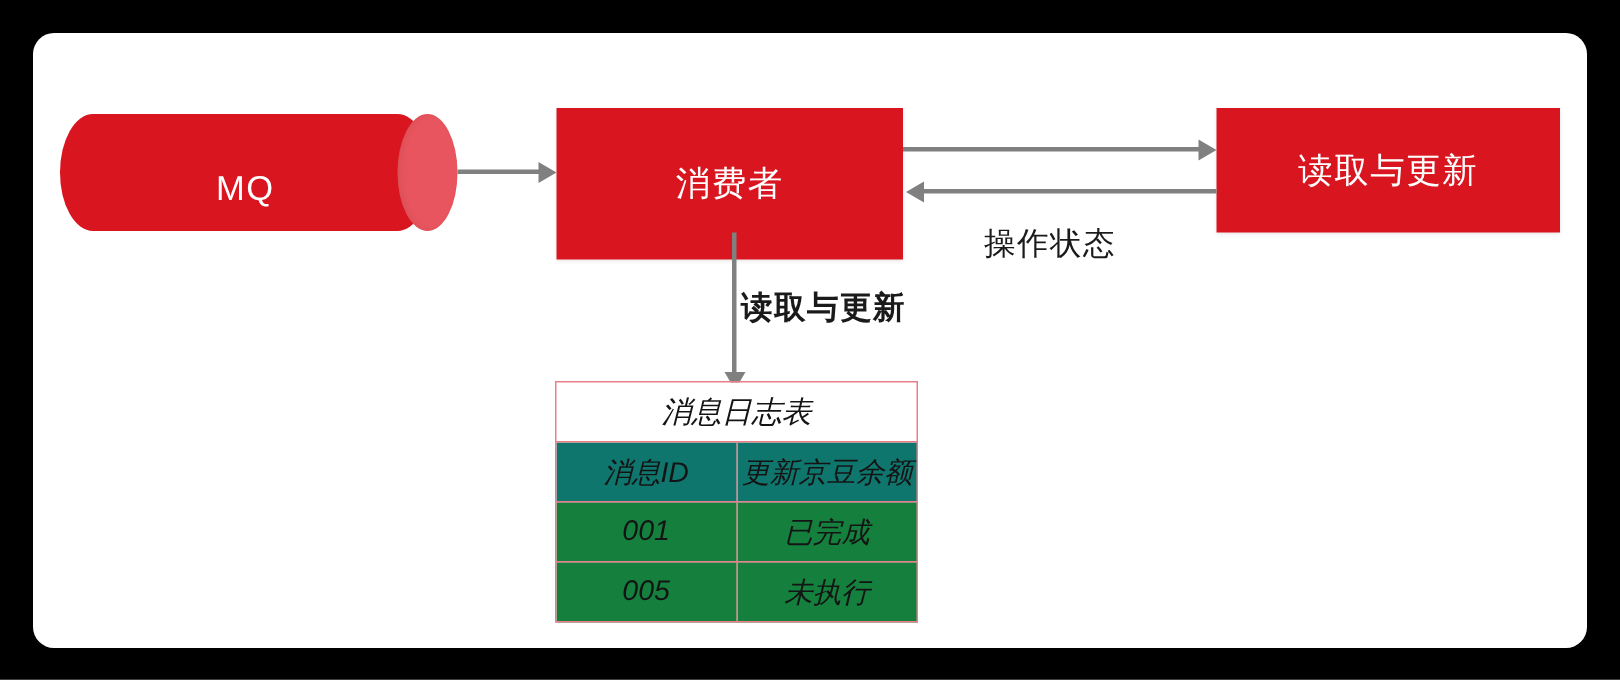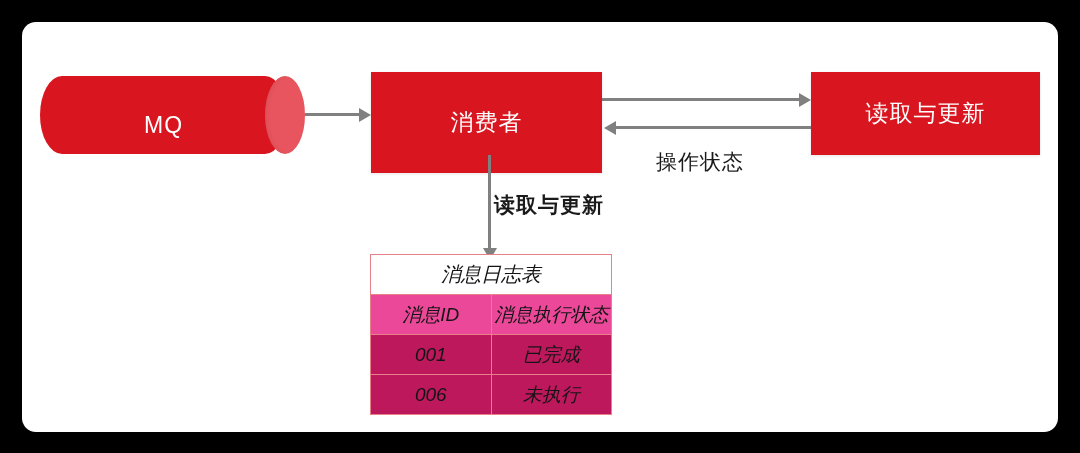--- a/index.html
+++ b/index.html
@@ -160,25 +160,25 @@
     padding: 0;
     height: 39px;
     white-space: nowrap;
     font-style: italic;
   }
   #message-log-table .title-cell {
     background: #ffffff;
     font-size: 20px;
   }
   #message-log-table .header-cell {
-    background: #ec4899;
+    background: #0f766e;
     margin-left: 28px;
   }
   #message-log-table .body-cell {
-    background: #be185d;
+    background: #15803d;
   }
   #message-log-table .col-id { width: 92px; }
   #message-log-table .col-status { width: 150px; }
 </style>
 </head>
 <body>
 
 <div id="canvas">
 
   <div id="mq-cylinder">
@@ -211,26 +211,26 @@
   <div id="arrow-read-update-head" class="arrow-head head-down"></div>
   <div id="label-read-update" class="edge-label">读取与更新</div>
 
   <table id="message-log-table">
     <tbody>
       <tr>
         <td class="title-cell" colspan="2">消息日志表</td>
       </tr>
       <tr>
         <td class="header-cell col-id">消息ID</td>
-        <td class="header-cell col-status">消息执行状态</td>
+        <td class="header-cell col-status">更新京豆余额</td>
       </tr>
       <tr>
         <td class="body-cell col-id">001</td>
         <td class="body-cell col-status">已完成</td>
       </tr>
       <tr>
-        <td class="body-cell col-id">006</td>
+        <td class="body-cell col-id">005</td>
         <td class="body-cell col-status">未执行</td>
       </tr>
     </tbody>
   </table>
 
 </div>
 
 </body></html>

